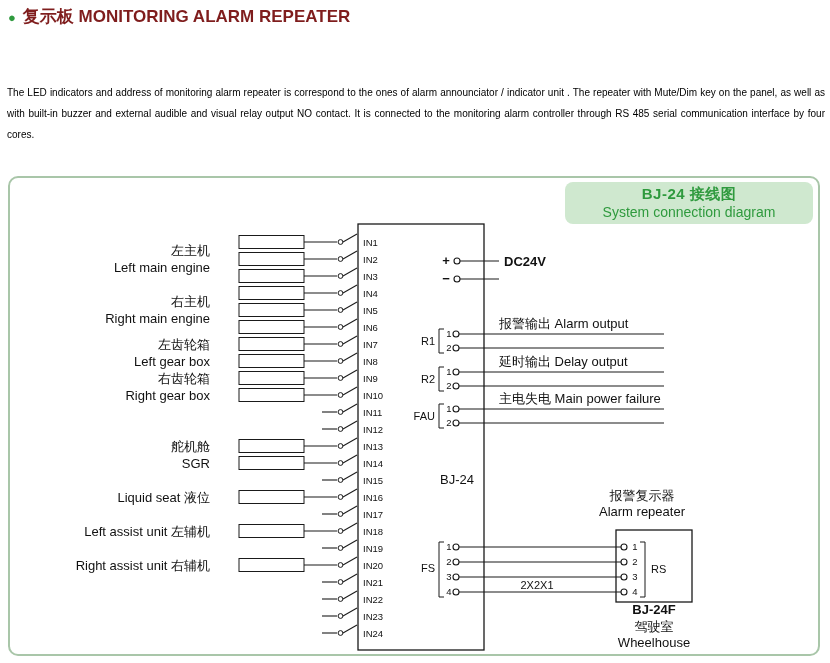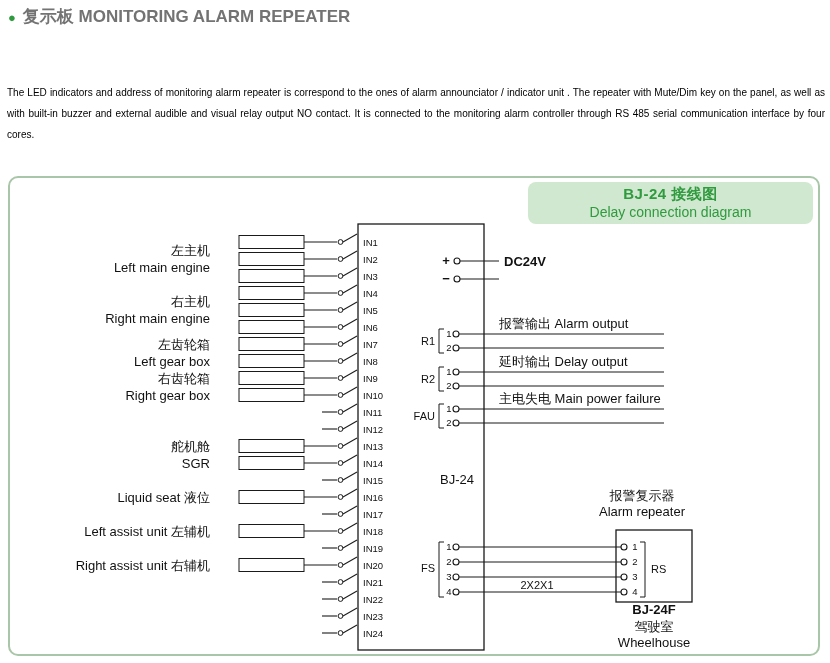--- a/index.html
+++ b/index.html
@@ -12,39 +12,39 @@
 
   .para-cn{position:absolute;left:7px;top:28px;width:818px;margin:0;font-size:14px;
            line-height:20px;text-indent:2em;color:#000;}
   .para-en{position:absolute;left:7px;top:82px;width:818px;margin:0;font-size:10px;
            line-height:21px;color:#000;text-align:justify;}
 
   .diagram{position:absolute;left:8px;top:176px;width:812px;height:480px;
            border:2px solid #a9c6a9;border-radius:10px;box-sizing:border-box;background:#fff;}
   #wiring{position:absolute;left:0;top:0;width:100%;height:100%;display:block;}
 
-  .badge{position:absolute;top:4px;right:5px;width:285px;padding:3px 0 4px;
+  .badge{position:absolute;top:4px;right:5px;width:248px;padding:3px 0 4px;
          background:#cfe8cf;border-radius:8px;text-align:center;}
   .badge-title{font-size:15px;font-weight:bold;letter-spacing:.5px;}
   .badge-sub{font-size:14px;}
 
   svg text{fill:#111;font-family:"Liberation Sans","DejaVu Sans",sans-serif;}
   .t9{font-size:9.5px;}
   .t11{font-size:11px;}
   .t13{font-size:13px;}
   .t13b{font-size:13px;font-weight:bold;}
 </style>
 </head>
 <body>
 
 <div class="page">
 
   <div class="title-row">
     <span class="bullet green-text" style="color: rgb(47, 154, 62);">●</span>
-    <span class="title-text green-text" style="color: #737373;">复示板 MONITORING ALARM REPEATER</span>
+    <span class="title-text green-text" style="color: #7f1d1d;">复示板 MONITORING ALARM REPEATER</span>
   </div>
 
   <p class="para-en">The LED indicators and address of monitoring alarm repeater is correspond to the ones of alarm announciator / indicator unit . The repeater with Mute/Dim key on the panel, as well as with built-in buzzer and external audible and visual relay output NO contact. It is connected to the monitoring alarm controller through RS 485 serial communication interface by four cores.</p>
 
   <div class="diagram" style="border-color: rgb(169, 198, 169);">
     <svg id="wiring" viewBox="0 0 808 476" preserveAspectRatio="none">
         <rect x="348" y="46" width="126" height="426" fill="none" stroke="#1a1a1a" stroke-width="1.3"></rect>
         <text x="447" y="306" text-anchor="middle" class="t13">BJ-24</text>
         <line x1="294" y1="64" x2="327" y2="64" stroke="#1a1a1a" stroke-width="1.1"></line>
         <circle cx="330.5" cy="64" r="2.4" fill="#fff" stroke="#1a1a1a" stroke-width="1"></circle>
@@ -231,17 +231,17 @@
         <path d="M630 364 H635 V419 H630" fill="none" stroke="#1a1a1a" stroke-width="1"></path>
         <text x="641" y="395" text-anchor="start" class="t11">RS</text>
         <text x="632" y="322" text-anchor="middle" class="t13">报警复示器</text>
         <text x="632" y="338" text-anchor="middle" class="t13">Alarm repeater</text>
         <text x="644" y="436" text-anchor="middle" class="t13b" fill="#2f9a3e" font-size="14px">BJ-24F</text>
         <text x="644" y="453" text-anchor="middle" class="t13">驾驶室</text>
         <text x="644" y="469" text-anchor="middle" class="t13">Wheelhouse</text>
       </svg>
     <div class="badge" style="background: rgb(207, 232, 207);">
       <div class="badge-title green-text" style="color: rgb(47, 154, 62);">BJ-24 接线图</div>
-      <div class="badge-sub green-text" style="color: rgb(47, 154, 62);">Delay connection diagram</div>
+      <div class="badge-sub green-text" style="color: rgb(47, 154, 62);">System connection diagram</div>
     </div>
   </div>
 
 </div>
 
 </body></html>

